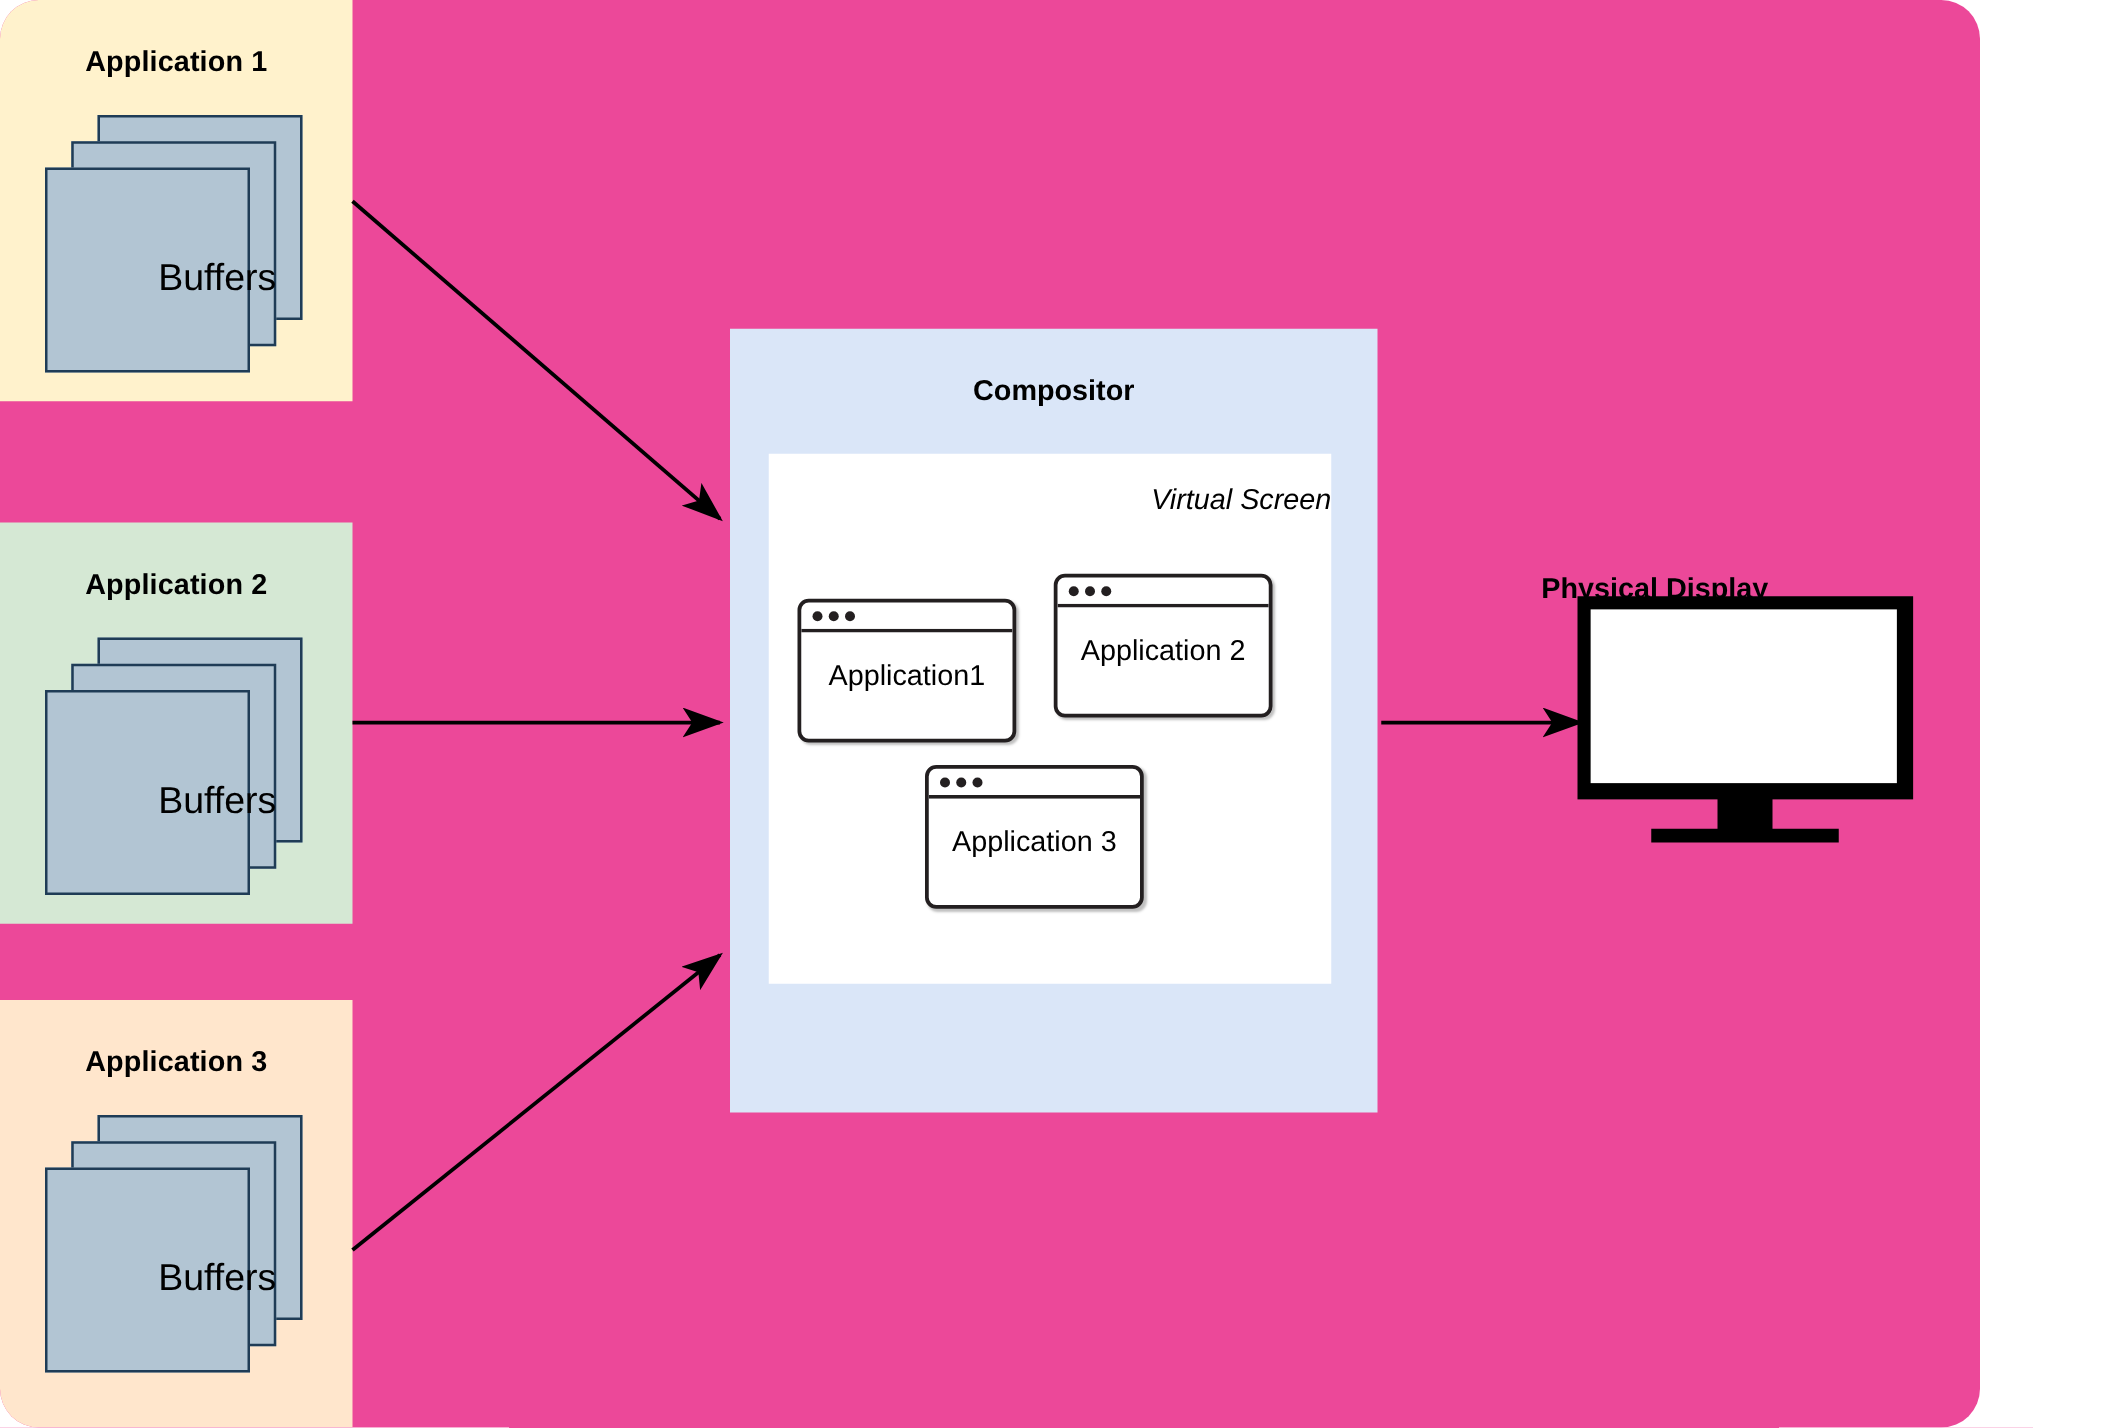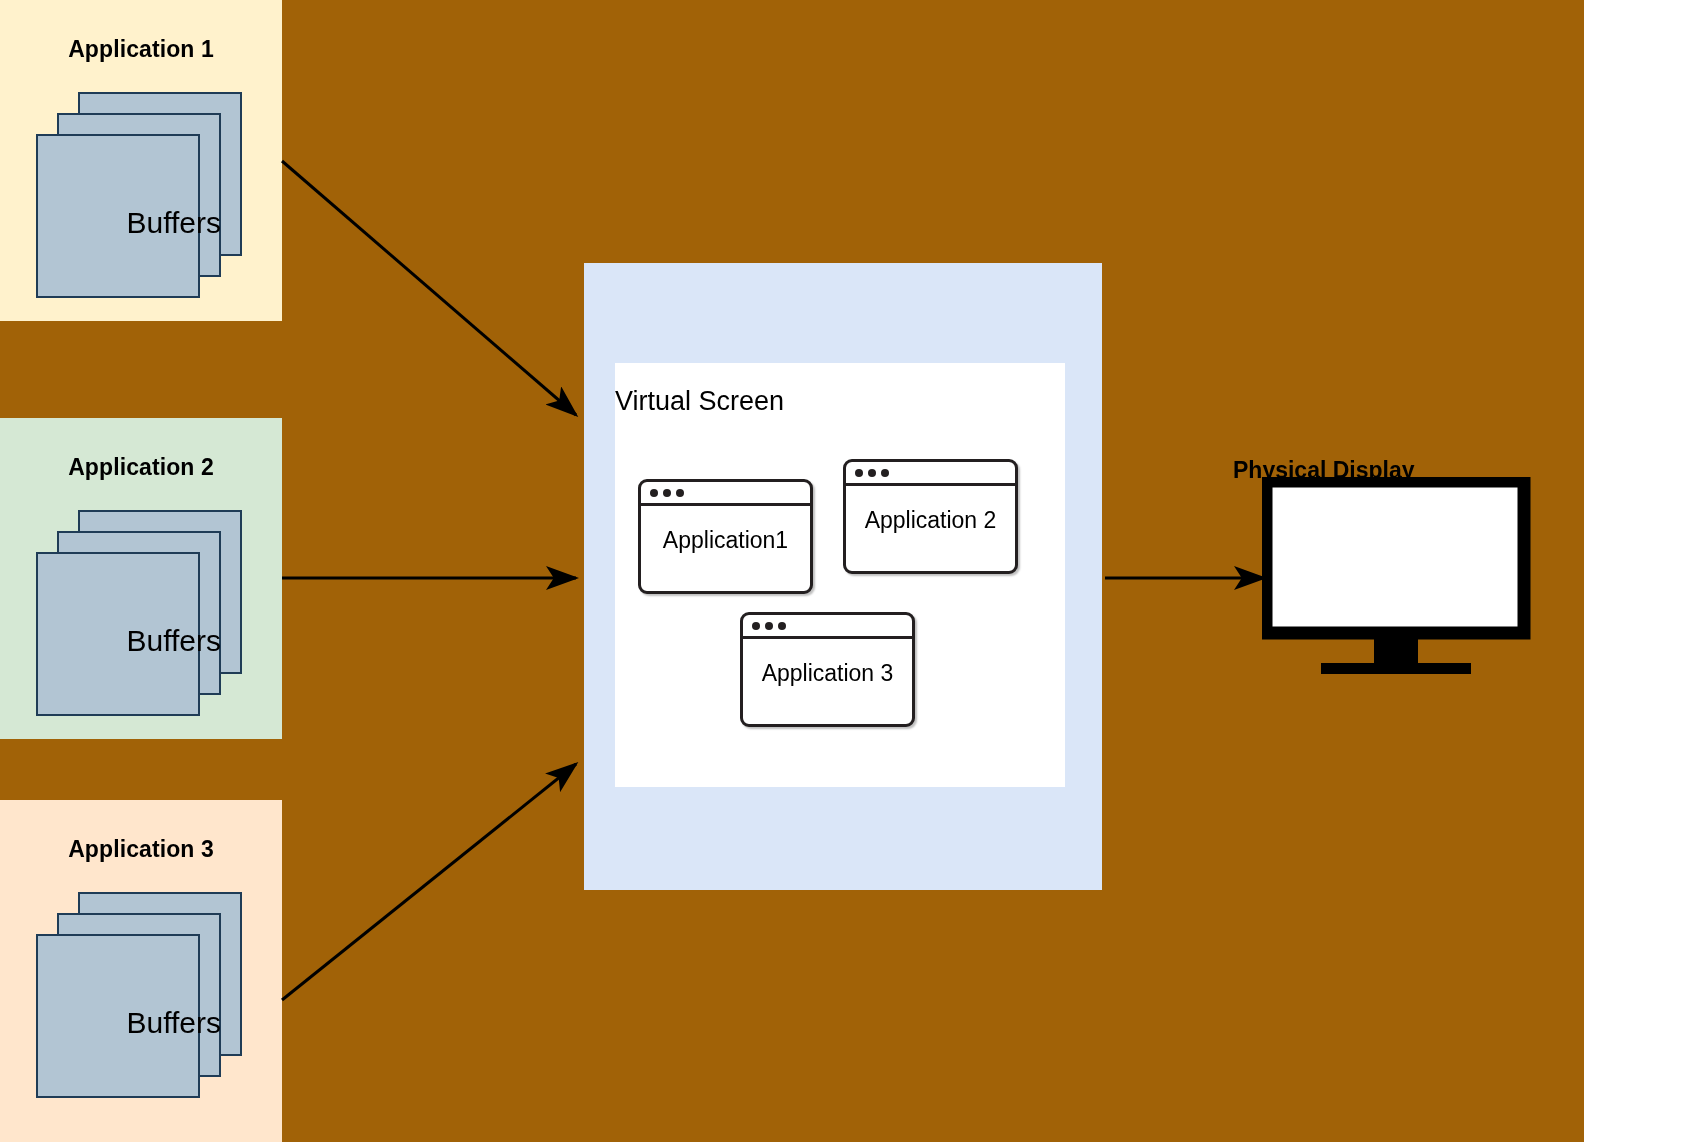--- a/index.html
+++ b/index.html
@@ -8,22 +8,23 @@
     background: #ffffff;
   }
   body {
     font-family: "Liberation Sans", sans-serif;
     color: #000000;
   }
   #canvas {
     position: relative;
     width: 1584px;
     height: 1142px;
-    background: #a16207;
+    background: #ec4899;
     overflow: hidden;
+    border-radius: 31px;
   }
   .app-group {
     position: absolute;
     box-sizing: border-box;
   }
   .app-title {
     position: absolute;
     left: 0;
     width: 100%;
     text-align: center;
@@ -61,22 +62,23 @@
     font-weight: bold;
     font-size: 23px;
   }
   #virtual-screen {
     position: absolute;
     background: #ffffff;
   }
   #virtual-screen-label {
     position: absolute;
     width: 100%;
-    text-align: left;
-    font-size: 27px;
+    text-align: right;
+    font-size: 23px;
+    font-style: italic;
   }
   .win {
     position: absolute;
     box-sizing: border-box;
     background: #ffffff;
     border: 3px solid #231f20;
     border-radius: 9px;
     box-shadow: 2px 2px 2px rgba(0,0,0,0.25);
   }
   .win-titlebar {
@@ -158,20 +160,21 @@
     <div class="buffer-stack" style="left:36px; top:92px; width:206px; height:190px;">
       <div class="buffer-sheet" style="left:42px; top:0px; width:164px; height:164px;"></div>
       <div class="buffer-sheet" style="left:21px; top:21px; width:164px; height:164px;"></div>
       <div class="buffer-sheet" style="left:0px; top:42px; width:164px; height:164px;">
         <div class="buffer-label" style="top:70px;">Buffers</div>
       </div>
     </div>
   </div>
 
   <div id="compositor-box" style="left:584px; top:263px; width:518px; height:627px;">
+    <div id="compositor-title" style="top:36px;">Compositor</div>
 
     <div id="virtual-screen" style="left:31px; top:100px; width:450px; height:424px;">
       <div id="virtual-screen-label" style="top:23px;">Virtual Screen</div>
 
       <div class="win" style="left:23px; top:96px; width:175px; height:115px;margin-top:20px;">
         <div class="win-titlebar">
           <div class="win-dots">
             <span class="win-dot"></span>
             <span class="win-dot"></span>
             <span class="win-dot"></span>

